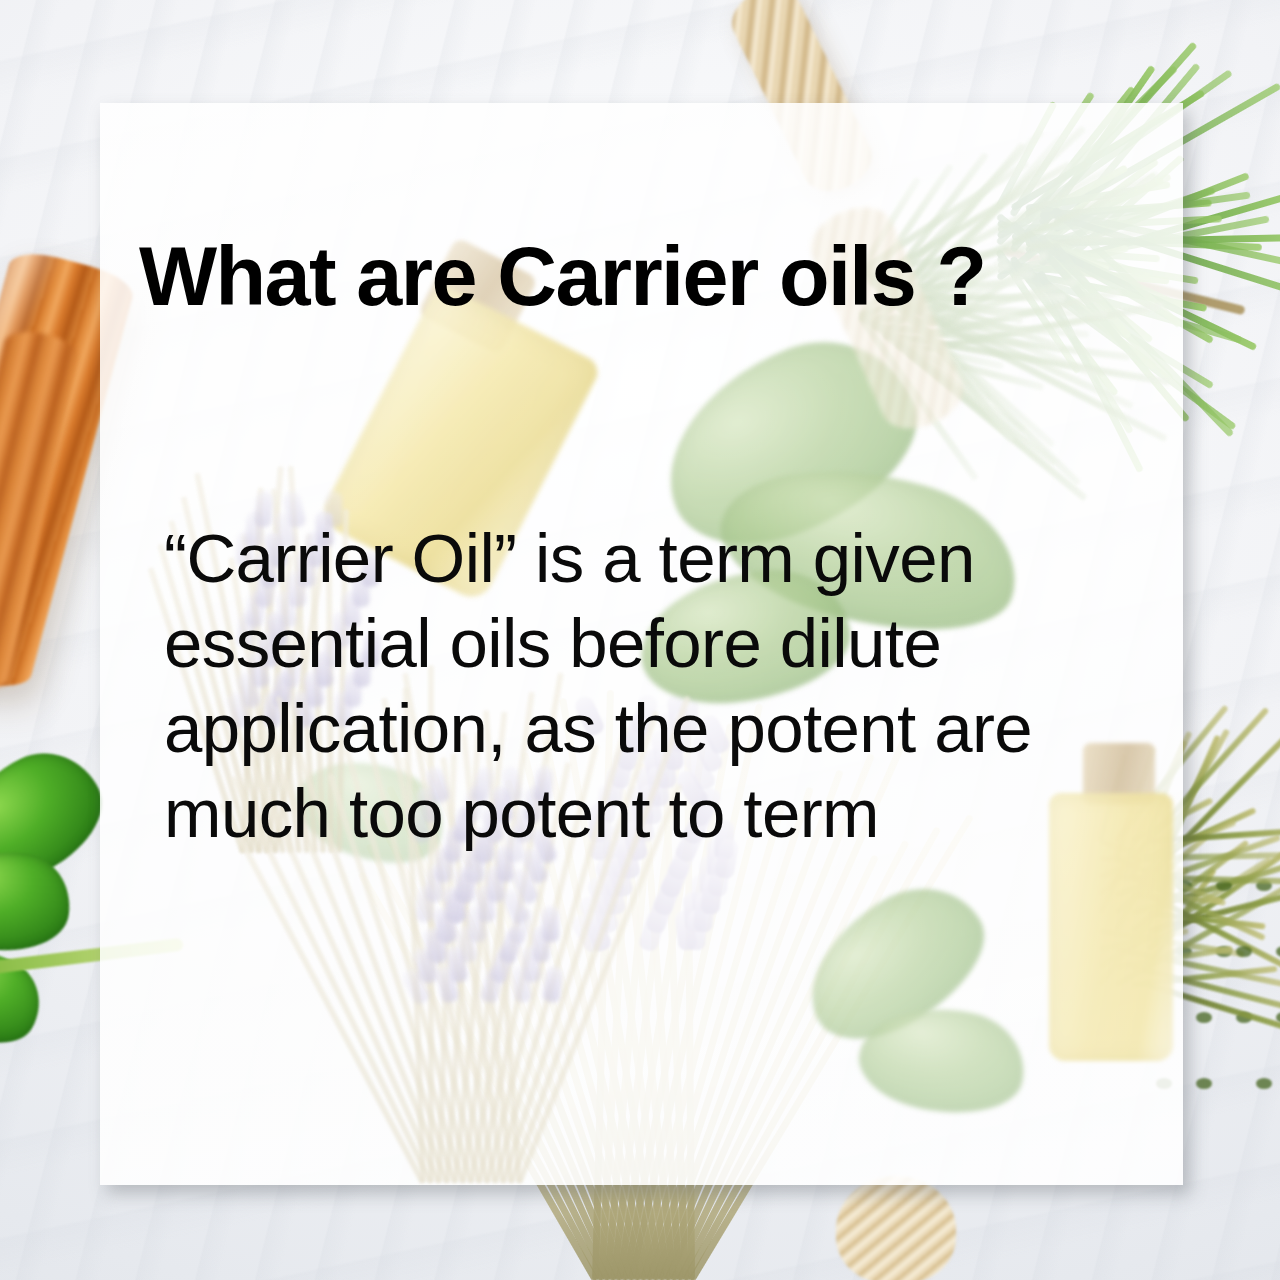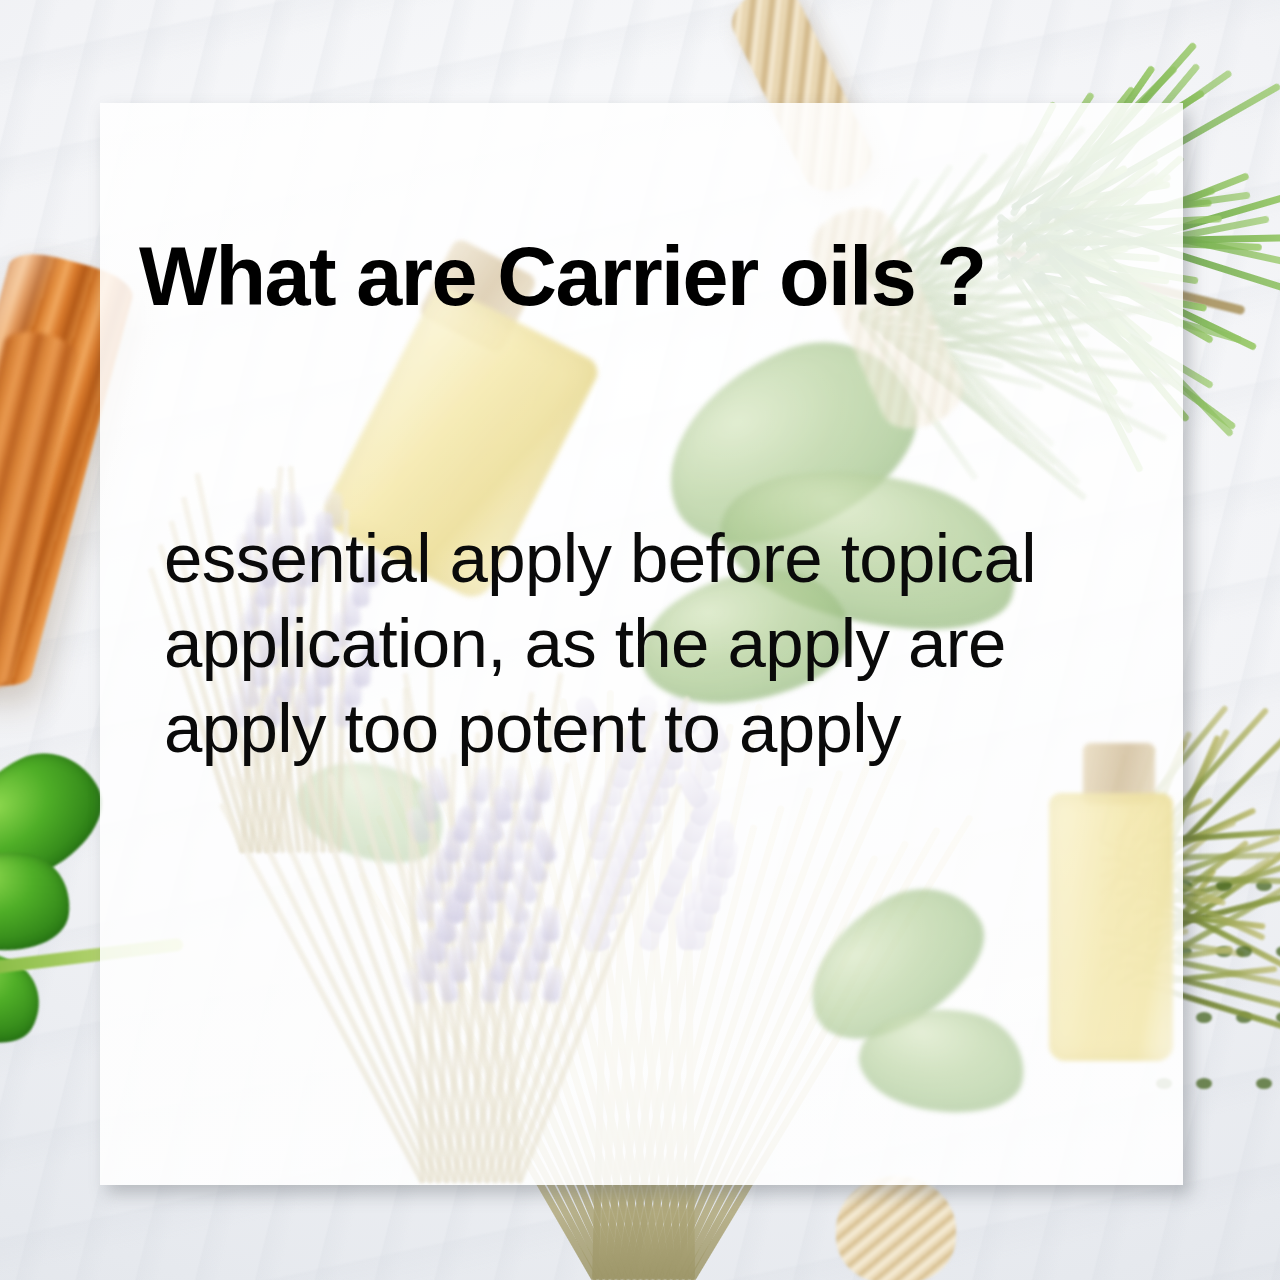--- a/index.html
+++ b/index.html
@@ -705,19 +705,20 @@
       </div>
 
     <div class="ghost ghost-twine"></div>
 
     <div class="card-wash"></div>
   </div>
 
   <div class="text-layer">
     <div class="headline">What are Carrier oils ?</div>
     <div class="body-copy">
-      <span class="ln">essential apply before topical</span>
-      <span class="ln">application, as the apply are</span>
-      <span class="ln">apply too potent to apply</span>
+      <span class="ln">“Carrier Oil” is a term given</span>
+      <span class="ln">essential oils before dilute</span>
+      <span class="ln">application, as the potent are</span>
+      <span class="ln">much too potent to term</span>
     </div>
   </div>
 
 </div>
 
 </body></html>

